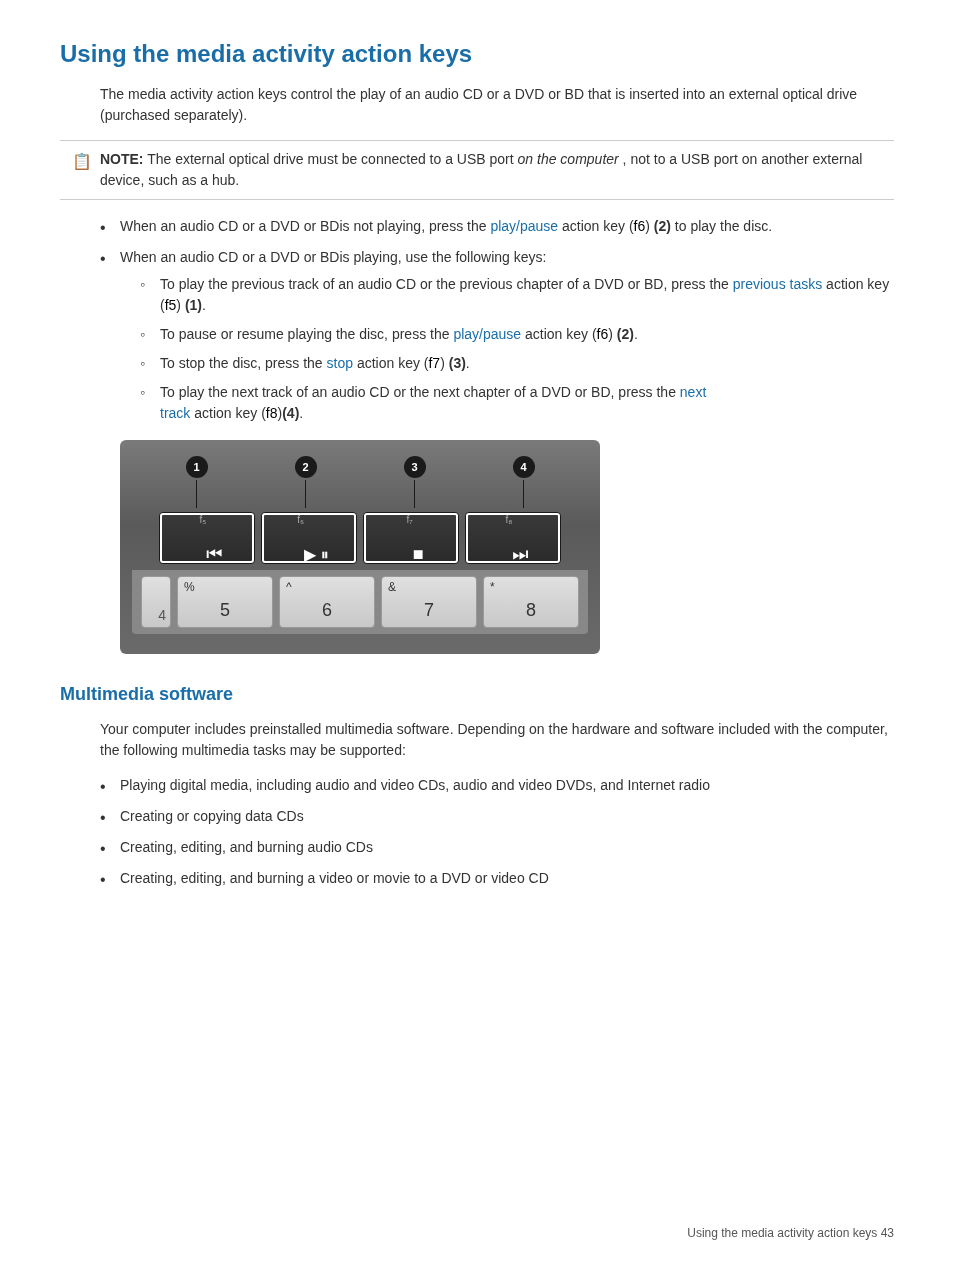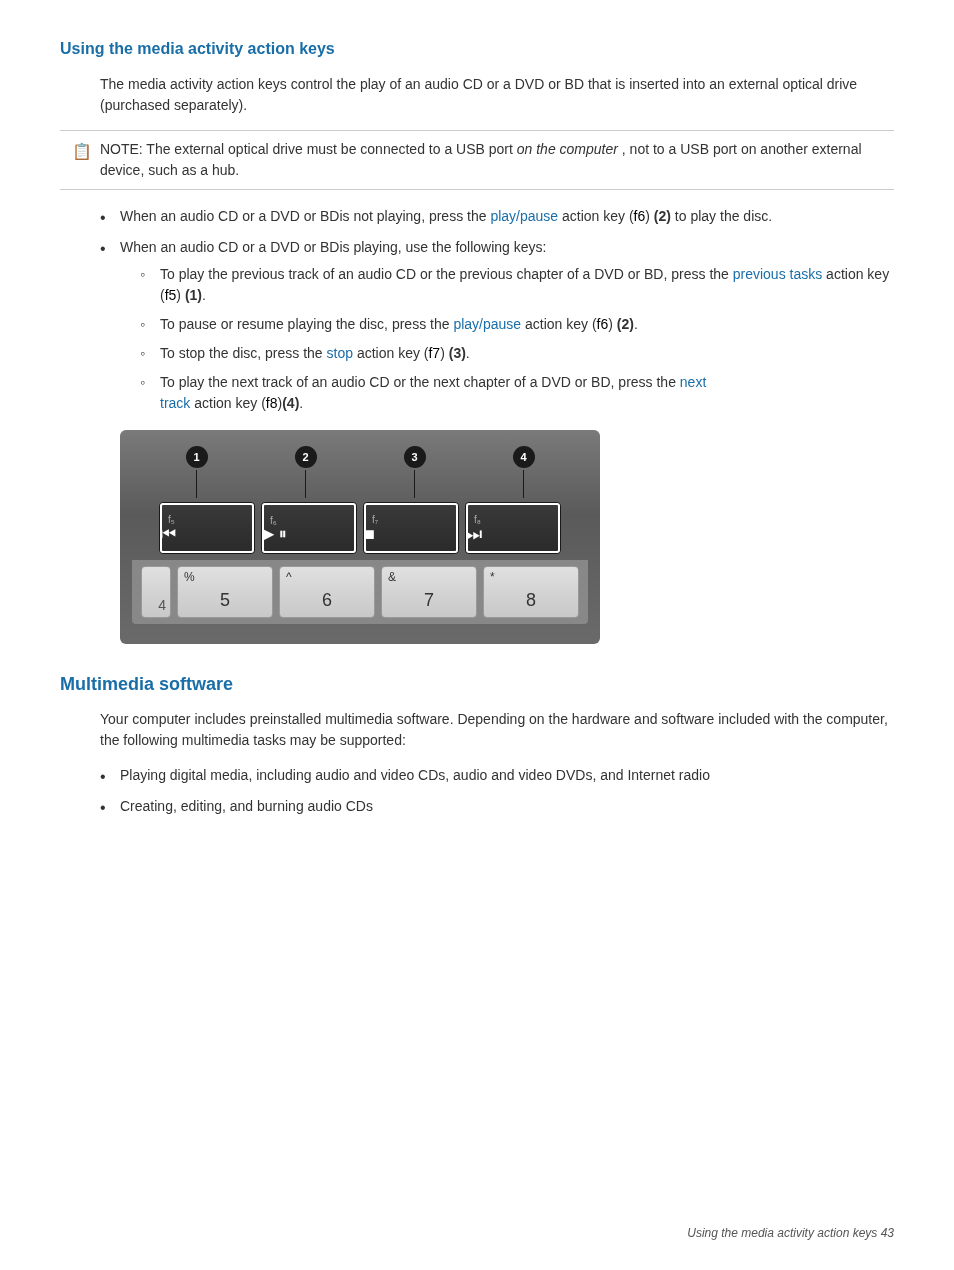--- a/index.html
+++ b/index.html
@@ -8,21 +8,21 @@
       font-size: 14px;
       color: #333;
       background: #fff;
       width: 954px;
       min-height: 1270px;
       padding: 40px 60px 60px 60px;
       position: relative;
     }
     h1 {
       color: #1a6ea8;
-      font-size: 16px;
+      font-size: 24px;
       font-weight: bold;
       margin-bottom: 16px;
     }
     h2 {
       color: #1a6ea8;
       font-size: 18px;
       font-weight: bold;
       margin-bottom: 14px;
     }
     .intro-text {
@@ -40,21 +40,21 @@
       gap: 8px;
       line-height: 1.5;
     }
     .note-icon {
       font-size: 16px;
       color: #555;
       flex-shrink: 0;
       margin-top: 1px;
     }
     .note-label {
-      font-weight: normal;
+      font-weight: bold;
     }
     .bullet-list {
       margin-left: 40px;
       list-style: none;
       margin-bottom: 12px;
     }
     .bullet-list > li {
       padding-left: 20px;
       position: relative;
       margin-bottom: 10px;
@@ -144,22 +144,22 @@
       justify-content: center;
       margin-bottom: 6px;
     }
     .key {
       width: 96px;
       height: 52px;
       background: linear-gradient(180deg, #3a3a3a 0%, #2a2a2a 100%);
       border: 1px solid #1a1a1a;
       border-radius: 4px;
       display: flex;
-      flex-direction: column;
-      align-items: flex-start;
+      flex-direction: row;
+      align-items: flex-end;
       justify-content: center;
       color: #fff;
       position: relative;
       outline: 2px solid #fff;
       outline-offset: -3px;
     }
     .key-fn {
       font-size: 10px;
       color: #aaa;
       align-self: flex-start;
@@ -214,21 +214,20 @@
     }
     .section-gap {
       margin-bottom: 30px;
     }
     .footer {
       position: absolute;
       bottom: 30px;
       right: 60px;
       font-size: 12px;
       color: #555;
-      font-style: italic;
     }
   </style>
 </head>
 <body>
 
 <h1>Using the media activity action keys</h1>
 
 <p class="intro-text">The media activity action keys control the play of an audio CD or a DVD or BD that is inserted into an external optical drive (purchased separately).</p>
 
 <div class="note-box">
@@ -332,18 +331,20 @@
 </div>
 
 <div class="section-gap"></div>
 
 <h2>Multimedia software</h2>
 
 <p class="intro-text">Your computer includes preinstalled multimedia software. Depending on the hardware and software included with the computer, the following multimedia tasks may be supported:</p>
 
 <ul class="bullet-list">
   <li>Playing digital media, including audio and video CDs, audio and video DVDs, and Internet radio</li>
+  <li>Creating or copying data CDs</li>
   <li>Creating, editing, and burning audio CDs</li>
+  <li>Creating, editing, and burning a video or movie to a DVD or video CD</li>
 </ul>
 
 <div class="footer">
   <span>Using the media activity action keys    43</span>
 </div>
 
 </body></html>

